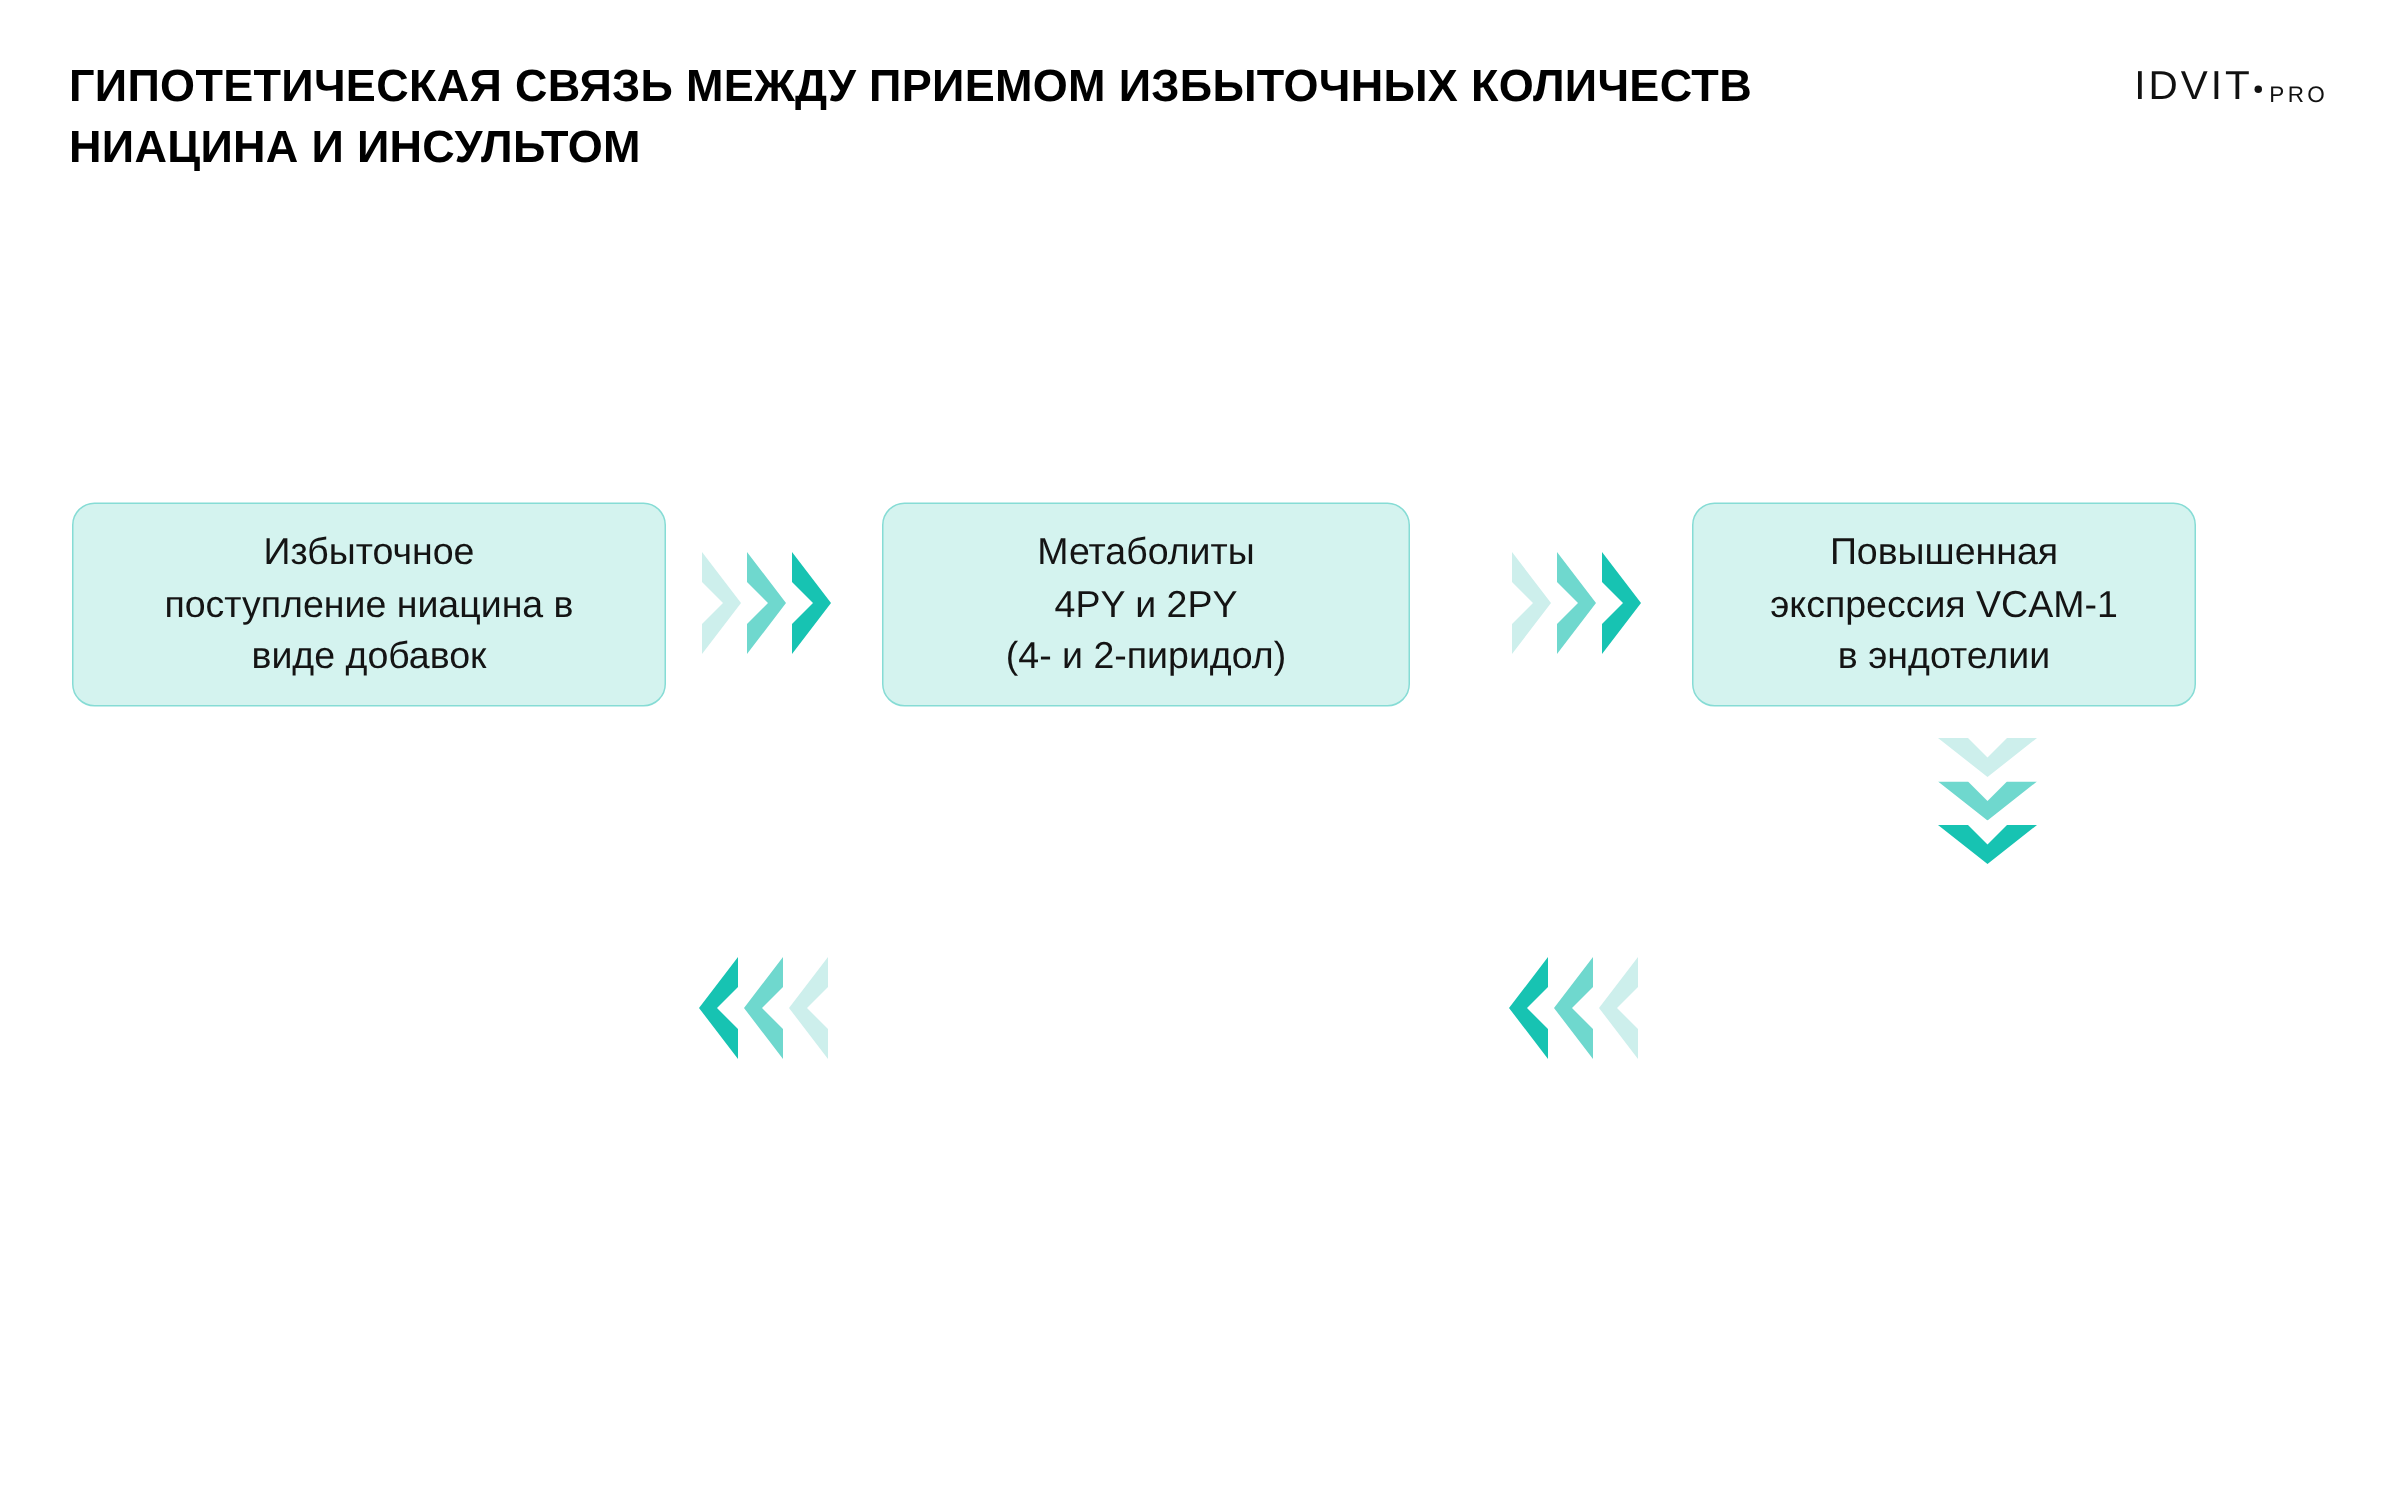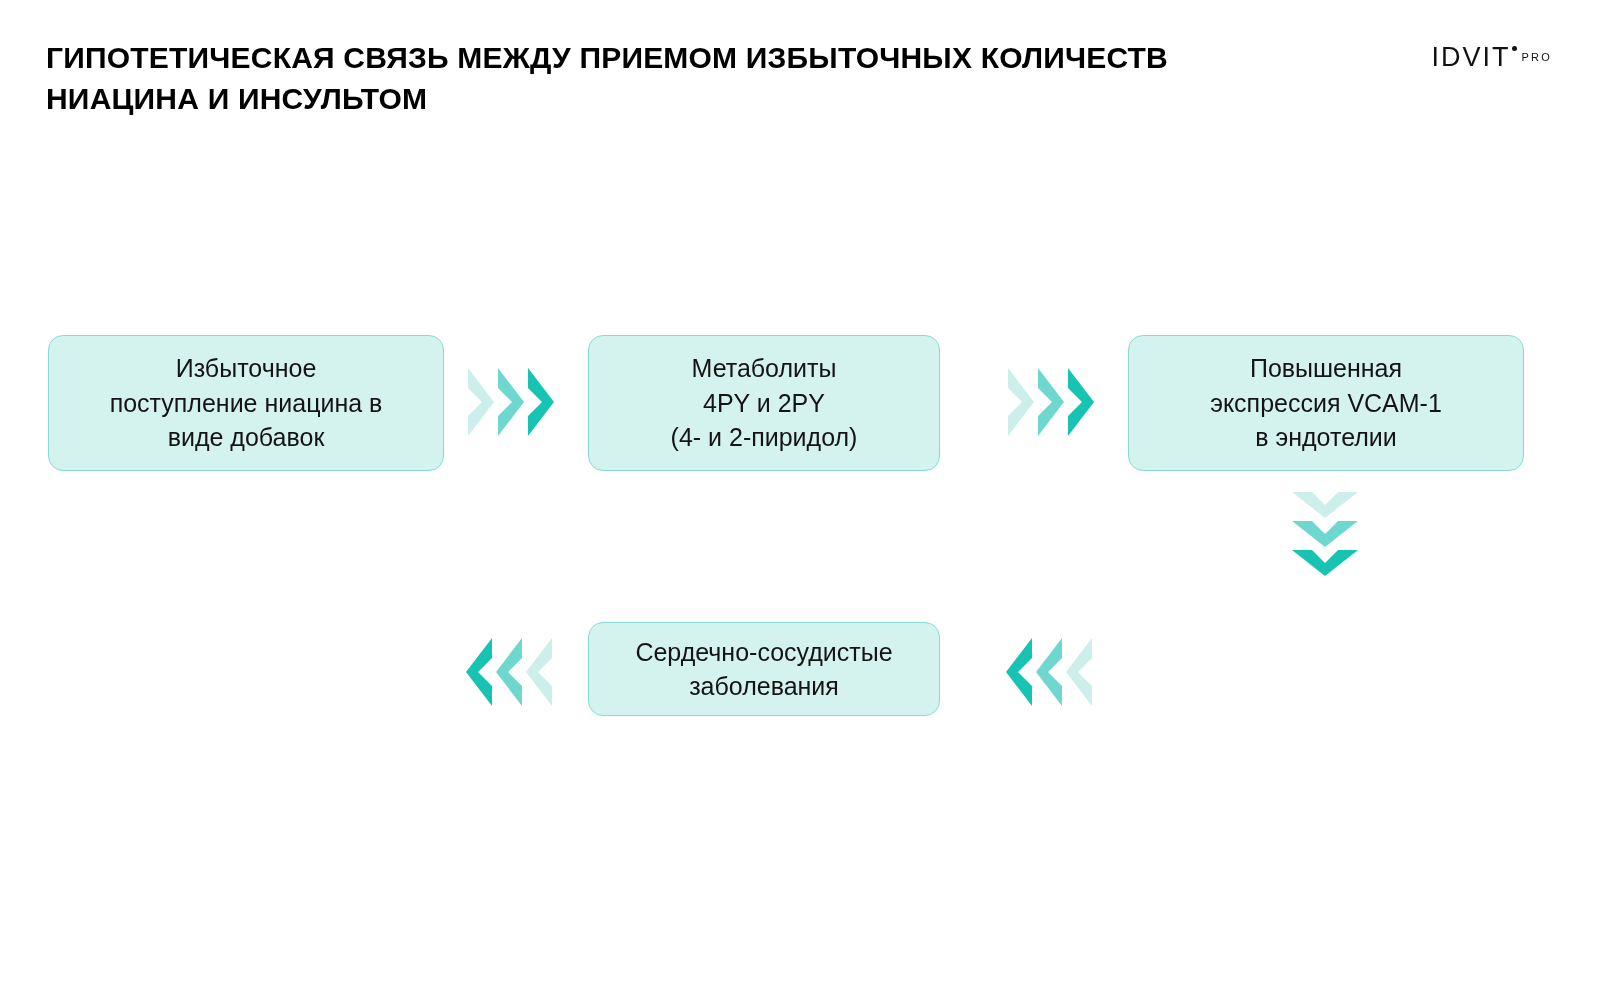--- a/index.html
+++ b/index.html
@@ -34,42 +34,42 @@
     color: #000000;
     text-transform: uppercase;
     white-space: pre-line;
   }
 
   .brand-logo {
     position: absolute;
     right: 48px;
     top: 44px;
     display: flex;
-    align-items: center;
+    align-items: flex-end;
     color: #111111;
     user-select: none;
   }
   .brand-main {
     font-size: 27px;
     font-weight: 400;
     letter-spacing: 2.0px;
     line-height: 1;
   }
   .brand-dot {
     display: inline-block;
     width: 5px;
     height: 5px;
     border-radius: 50%;
     background: #111111;
     margin: 0 3px 0 1px;
     position: relative;
     top: -9px;
   }
   .brand-suffix {
-    font-size: 11px;
+    font-size: 15px;
     font-weight: 400;
     letter-spacing: 2.2px;
     line-height: 1;
     margin-left: 2px;
   }
 
   
   .node {
     position: absolute;
     box-sizing: border-box;
@@ -84,21 +84,21 @@
     font-size: 25px;
     line-height: 1.38;
     color: #141414;
     white-space: pre-line;
   }
 
   
   .node-r1 { top: 335px; height: 136px; }
   .node-c1 { left: 48px;   width: 396px; }
   .node-c2 { left: 588px;  width: 352px; }
-  .node-c3 { left: 1128px; width: 396px; }
+  .node-c3 { left: 1128px; width: 336px; }
 
   
   .node-r2 { top: 622px; height: 94px; }
 
   
   .arrow-group {
     position: absolute;
     display: flex;
     align-items: center;
   }
@@ -147,22 +147,20 @@
 
   <div class="node node-r1 node-c2">Метаболиты
 4PY и 2PY
 (4- и 2-пиридол)</div>
 
   <div class="node node-r1 node-c3">Повышенная
 экспрессия VCAM-1
 в эндотелии</div>
 
 
-  <div class="node node-r2 node-c2">Сердечно-сосудистые
-заболевания</div>
 
 
   <div class="arrow-group arrow-h arrow-a1">
     <span class="sr-only">right</span>
     <svg class="chev" width="26" height="68" viewBox="0 0 26 68" aria-hidden="true">
       <path d="M0 0 L26 34 L0 68 L0 48 L14 34 L0 20 Z" fill="#cdefec"></path>
     </svg>
     <svg class="chev" width="26" height="68" viewBox="0 0 26 68" aria-hidden="true">
       <path d="M0 0 L26 34 L0 68 L0 48 L14 34 L0 20 Z" fill="#6fd8ce"></path>
     </svg>

